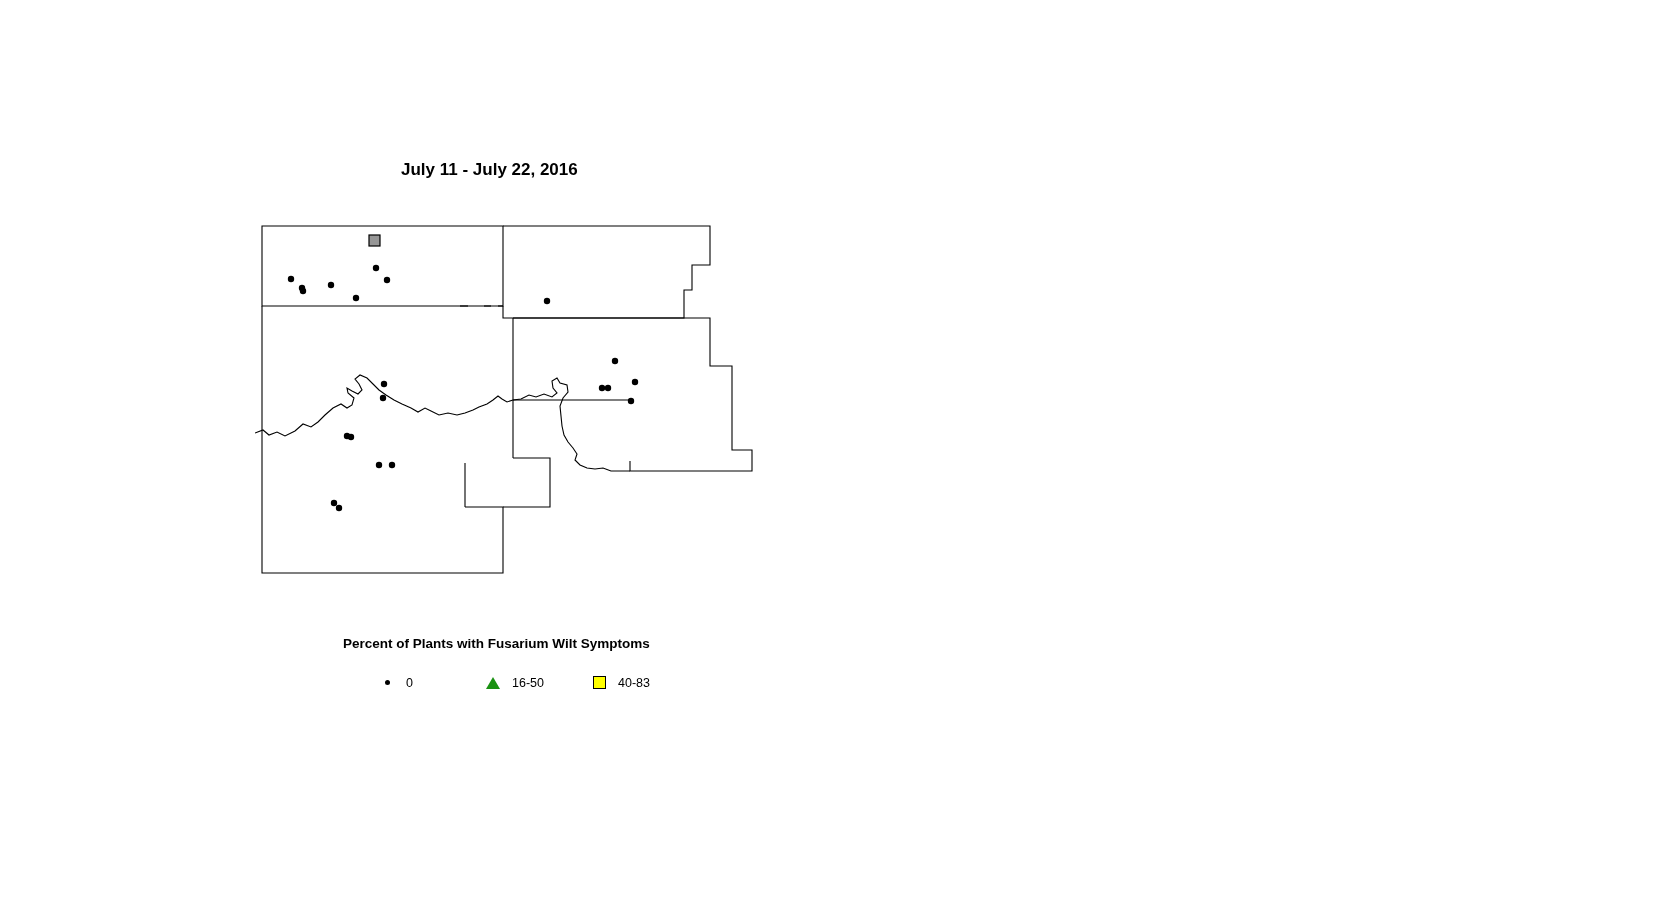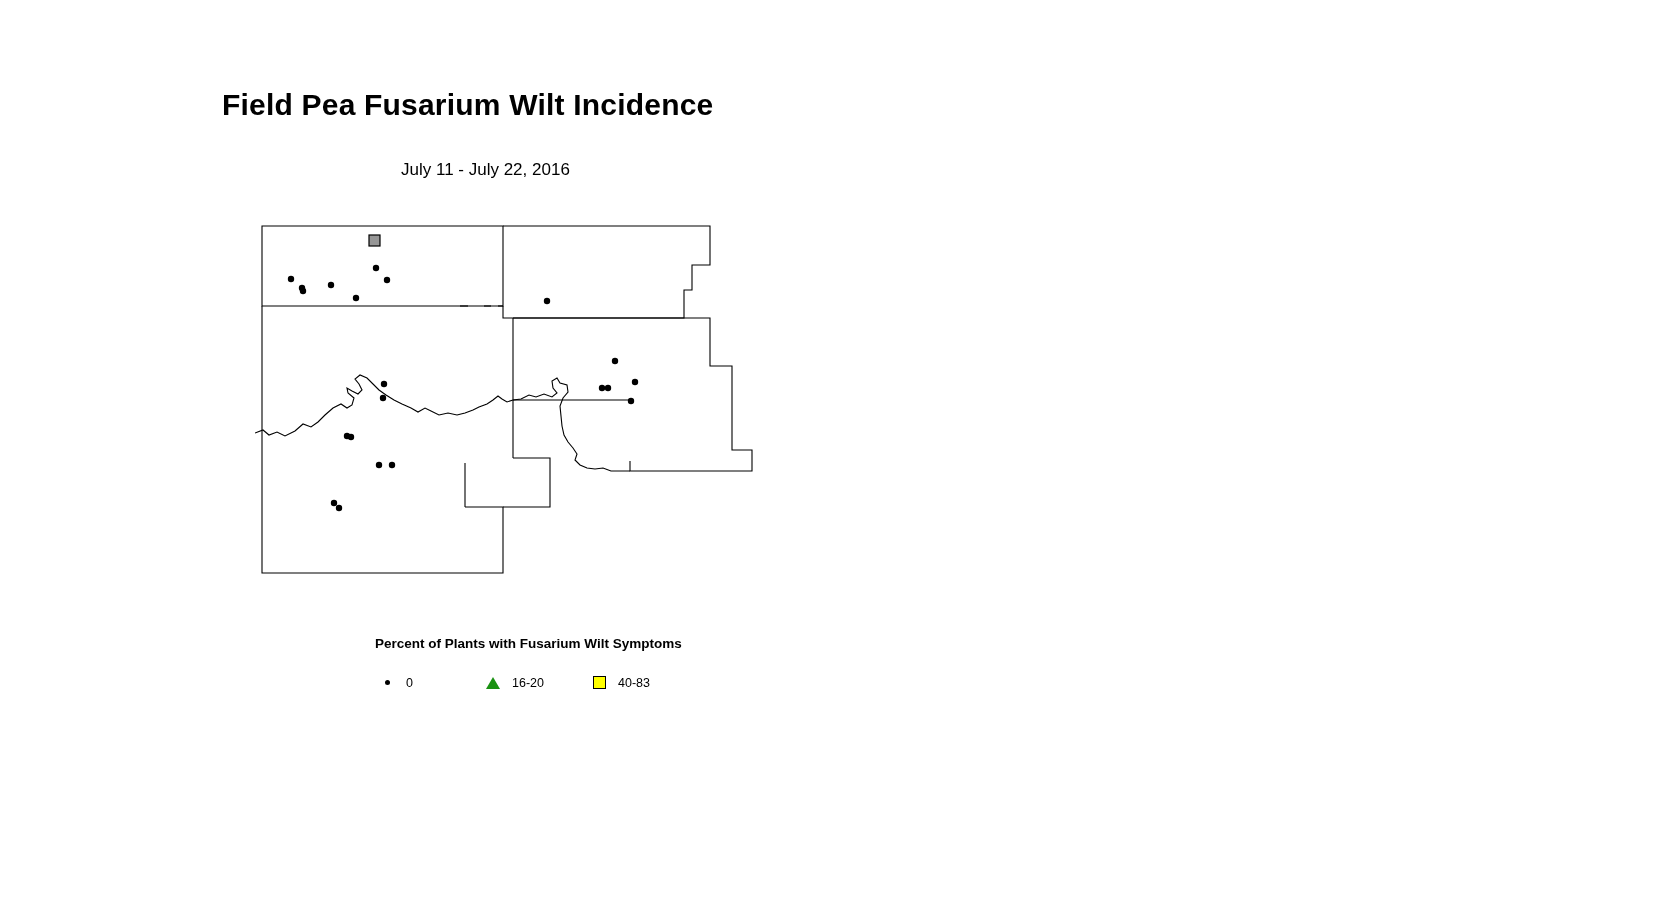--- a/index.html
+++ b/index.html
@@ -28,39 +28,38 @@
     font-size: 30px;
     font-weight: bold;
     letter-spacing: 0.2px;
     white-space: nowrap;
   }
   .subtitle {
     position: absolute;
     left: 401px;
     top: 160px;
     font-size: 17px;
-    font-weight: normal;
+    font-weight: bold;
     white-space: nowrap;
   }
   .map-wrap {
     position: absolute;
     left: 255px;
     top: 218px;
     width: 520px;
     height: 400px;
   }
   .map-svg { display: block; }
   .legend-title {
     position: absolute;
     left: 343px;
     top: 636px;
     font-size: 13.5px;
     font-weight: bold;
     white-space: nowrap;
-    margin-left: 32px;
   }
   .legend-grid {
     position: absolute;
     left: 376px;
     top: 665px;
     width: 320px;
   }
   .legend-row {
     display: flex;
     flex-direction: row;
@@ -120,21 +119,20 @@
     border-left: 9px solid transparent;
     border-right: 9px solid transparent;
     border-bottom: 16px solid #ff0000;
   }
 </style>
 </head>
 <body>
 
 <div id="page">
 
-  <div class="title">Field Pea Fusarium Wilt Incidence</div>
   <div class="subtitle">July 11 - July 22, 2016</div>
 
   <div class="map-wrap">
     <svg class="map-svg" width="520" height="400" viewBox="0 0 520 400">
       <g fill="none" stroke="#000000" stroke-width="1.1" stroke-linejoin="miter">
 
         <path d="M7,8 L248,8 L248,88 L7,88 Z"></path>
 
         <path d="M248,8 L455,8 L455,47 L437,47 L437,72 L429,72 L429,100 L248,100 L248,88"></path>
 
@@ -204,21 +202,21 @@
       <div class="legend-cell">
         <span class="legend-sym">
             <span class="sym-dot"></span>
           </span>
         <span class="legend-label">0</span>
       </div>
       <div class="legend-cell">
         <span class="legend-sym">
             <span class="sym-tri-green"></span>
           </span>
-        <span class="legend-label">16-20</span>
+        <span class="legend-label">16-50</span>
       </div>
       <div class="legend-cell">
         <span class="legend-sym">
             <span class="sym-square-yellow"></span>
           </span>
         <span class="legend-label">40-83</span>
       </div>
     </div>
   </div>
 

